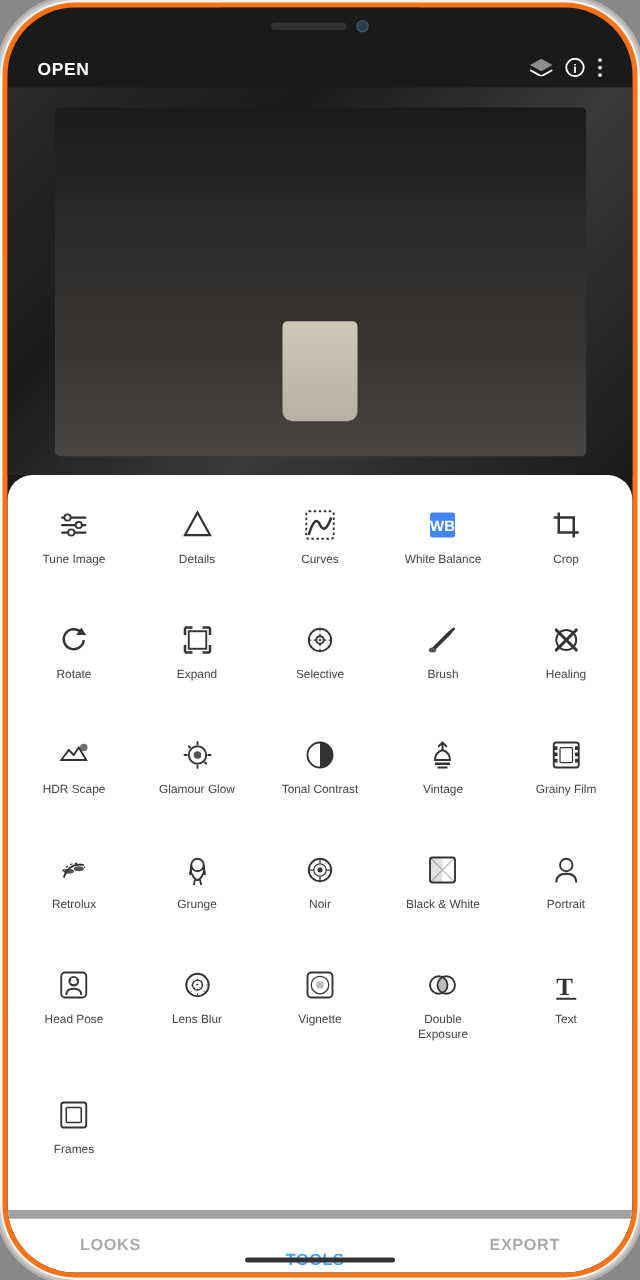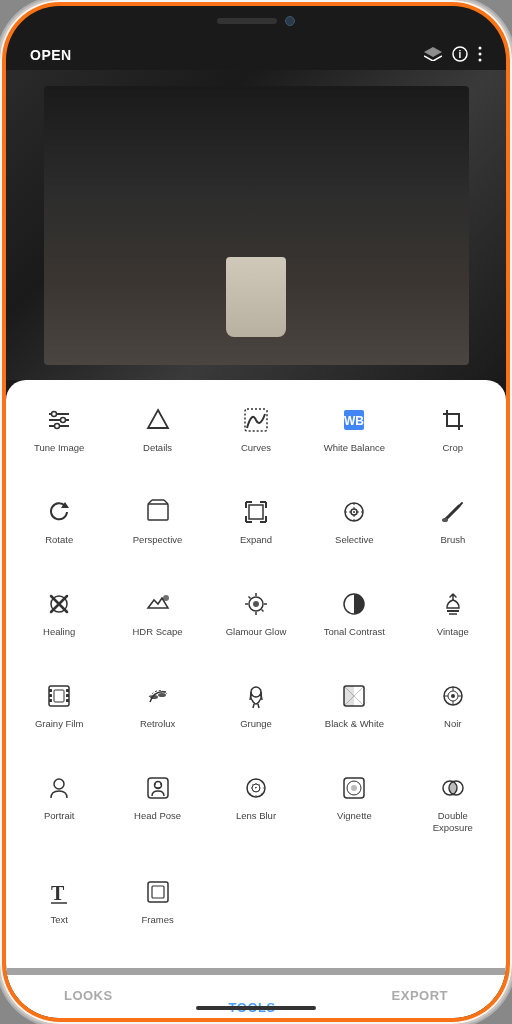--- a/index.html
+++ b/index.html
@@ -286,31 +286,20 @@
         <div class="tool-item">
           <div class="tool-icon">
             <svg width="28" height="28" viewBox="0 0 28 28" fill="none">
               <path d="M20 8 A8 8 0 1 0 22 14" stroke="#333" stroke-width="2" fill="none"></path>
               <polygon points="20,4 24,10 16,10" fill="#333"></polygon>
             </svg>
           </div>
           <span class="tool-label">Rotate</span>
         </div>
 
-        <div class="tool-item">
-          <div class="tool-icon">
-            <svg width="28" height="28" viewBox="0 0 28 28" fill="none">
-              <rect x="4" y="6" width="20" height="16" rx="1" stroke="#333" stroke-width="1.5" fill="none"></rect>
-              <line x1="4" y1="6" x2="8" y2="2" stroke="#333" stroke-width="1.5"></line>
-              <line x1="24" y1="6" x2="20" y2="2" stroke="#333" stroke-width="1.5"></line>
-              <line x1="8" y1="2" x2="20" y2="2" stroke="#333" stroke-width="1.5"></line>
-            </svg>
-          </div>
-          <span class="tool-label">Perspective</span>
-        </div>
 
         <div class="tool-item">
           <div class="tool-icon">
             <svg width="28" height="28" viewBox="0 0 28 28" fill="none">
               <rect x="7" y="7" width="14" height="14" stroke="#333" stroke-width="1.5" fill="none"></rect>
               <path d="M4 4 L4 10 M4 4 L10 4" stroke="#333" stroke-width="2"></path>
               <path d="M24 4 L24 10 M24 4 L18 4" stroke="#333" stroke-width="2"></path>
               <path d="M4 24 L4 18 M4 24 L10 24" stroke="#333" stroke-width="2"></path>
               <path d="M24 24 L24 18 M24 24 L18 24" stroke="#333" stroke-width="2"></path>
             </svg>
@@ -437,46 +426,46 @@
               <path d="M10 12 Q8 14 8 18" stroke="#333" stroke-width="1.5" fill="none"></path>
               <path d="M18 12 Q20 14 20 18" stroke="#333" stroke-width="1.5" fill="none"></path>
             </svg>
           </div>
           <span class="tool-label">Grunge</span>
         </div>
 
         <div class="tool-item">
           <div class="tool-icon">
             <svg width="28" height="28" viewBox="0 0 28 28" fill="none">
-              <rect x="4" y="4" width="20" height="20" rx="2" stroke="#333" stroke-width="1.5" fill="none"></rect>
-              <path d="M4 4 L24 24 M4 24 L24 4" stroke="#333" stroke-width="1" opacity="0.3"></path>
-              <rect x="4" y="4" width="10" height="20" rx="2" fill="#333" opacity="0.15"></rect>
-            </svg>
-          </div>
-          <span class="tool-label">Black &amp; White</span>
-        </div>
-
-        <div class="tool-item">
-          <div class="tool-icon">
-            <svg width="28" height="28" viewBox="0 0 28 28" fill="none">
               <circle cx="14" cy="14" r="9" stroke="#333" stroke-width="1.5" fill="none"></circle>
               <circle cx="14" cy="14" r="5" stroke="#333" stroke-width="1" fill="none"></circle>
               <circle cx="14" cy="14" r="2" fill="#333"></circle>
               <line x1="5" y1="14" x2="9" y2="14" stroke="#333" stroke-width="1"></line>
               <line x1="19" y1="14" x2="23" y2="14" stroke="#333" stroke-width="1"></line>
               <line x1="14" y1="5" x2="14" y2="9" stroke="#333" stroke-width="1"></line>
               <line x1="14" y1="19" x2="14" y2="23" stroke="#333" stroke-width="1"></line>
             </svg>
           </div>
           <span class="tool-label">Noir</span>
         </div>
 
         <div class="tool-item">
           <div class="tool-icon">
             <svg width="28" height="28" viewBox="0 0 28 28" fill="none">
+              <rect x="4" y="4" width="20" height="20" rx="2" stroke="#333" stroke-width="1.5" fill="none"></rect>
+              <path d="M4 4 L24 24 M4 24 L24 4" stroke="#333" stroke-width="1" opacity="0.3"></path>
+              <rect x="4" y="4" width="10" height="20" rx="2" fill="#333" opacity="0.15"></rect>
+            </svg>
+          </div>
+          <span class="tool-label">Black &amp; White</span>
+        </div>
+
+        <div class="tool-item">
+          <div class="tool-icon">
+            <svg width="28" height="28" viewBox="0 0 28 28" fill="none">
               <circle cx="14" cy="10" r="5" stroke="#333" stroke-width="1.5" fill="none"></circle>
               <path d="M6 24 Q6 17 14 17 Q22 17 22 24" stroke="#333" stroke-width="1.5" fill="none"></path>
             </svg>
           </div>
           <span class="tool-label">Portrait</span>
         </div>
 
         <div class="tool-item">
           <div class="tool-icon">
             <svg width="28" height="28" viewBox="0 0 28 28" fill="none">

